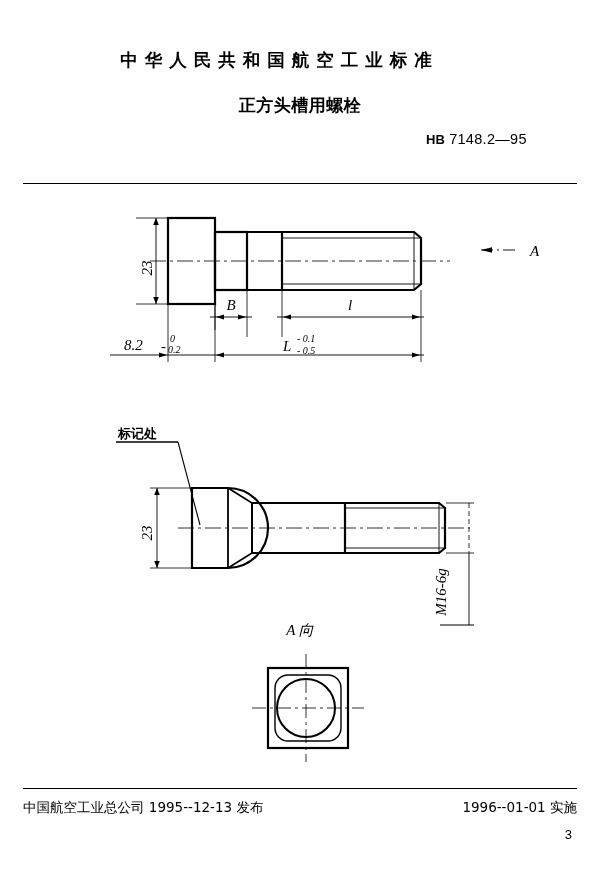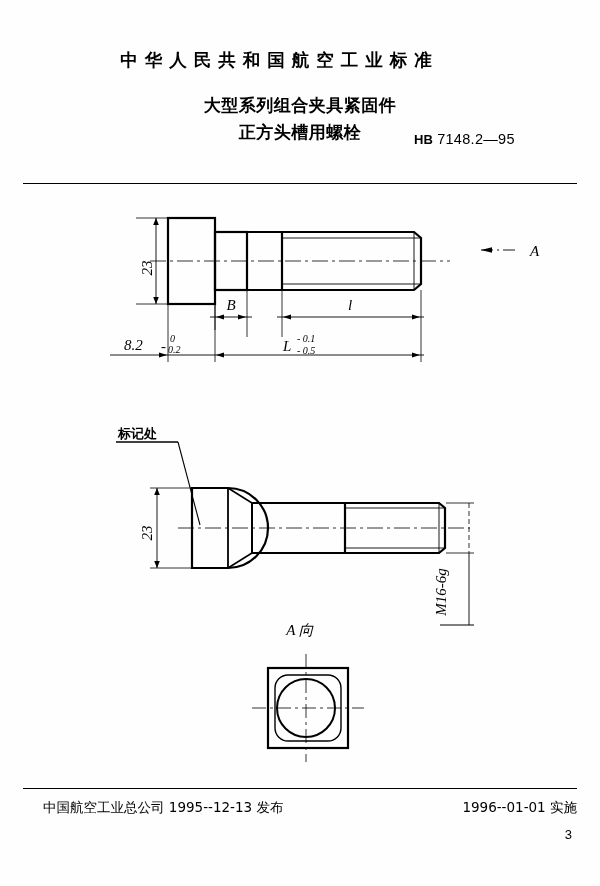--- a/index.html
+++ b/index.html
@@ -47,21 +47,21 @@
     font-size: 17px;
     font-weight: bold;
     letter-spacing: 0.5px;
     line-height: 27px;
     font-family: "DejaVu Sans", "Liberation Sans", sans-serif;
   }
   .title-line-2 { position: relative; text-align: center; }
   .std-number {
     position: absolute;
     top: 131px;
-    left: 396px;
+    left: 408px;
     font-size: 14.5px;
     letter-spacing: 0.3px;
     font-family: "Liberation Sans", sans-serif;
     white-space: nowrap;
     padding-left: 18px;
   }
   .std-number .hb {
     font-weight: bold;
     font-size: 13px;
     letter-spacing: 0;
@@ -84,21 +84,20 @@
   }
 
   
   .footer-left {
     position: absolute;
     left: 23px;
     top: 799px;
     font-size: 13.5px;
     font-family: "DejaVu Sans", "Liberation Sans", sans-serif;
     white-space: nowrap;
-    margin-left: 20px;
   }
   .footer-right {
     position: absolute;
     right: 23px;
     top: 799px;
     font-size: 13.5px;
     font-family: "DejaVu Sans", "Liberation Sans", sans-serif;
     white-space: nowrap;
     margin-left: 40px;
   }
@@ -137,21 +136,20 @@
   }
 </style>
 </head>
 <body>
 
 <div class="page">
 
   <div class="std-authority">中华人民共和国航空工业标准</div>
 
   <div class="title-block">
-    <div class="title-line">大型系列组合夹具紧固件</div>
     <div class="title-line title-line-2">正方头槽用螺栓</div>
   </div>
 
   <div class="std-number">
     <span class="hb">HB</span><span>&nbsp;</span><span>7148.2—95</span>
   </div>
 
   <div class="rule-top"></div>
 
   <svg class="drawing" width="600" height="390" viewBox="0 0 600 390" style="top:0px;left:0px;">

